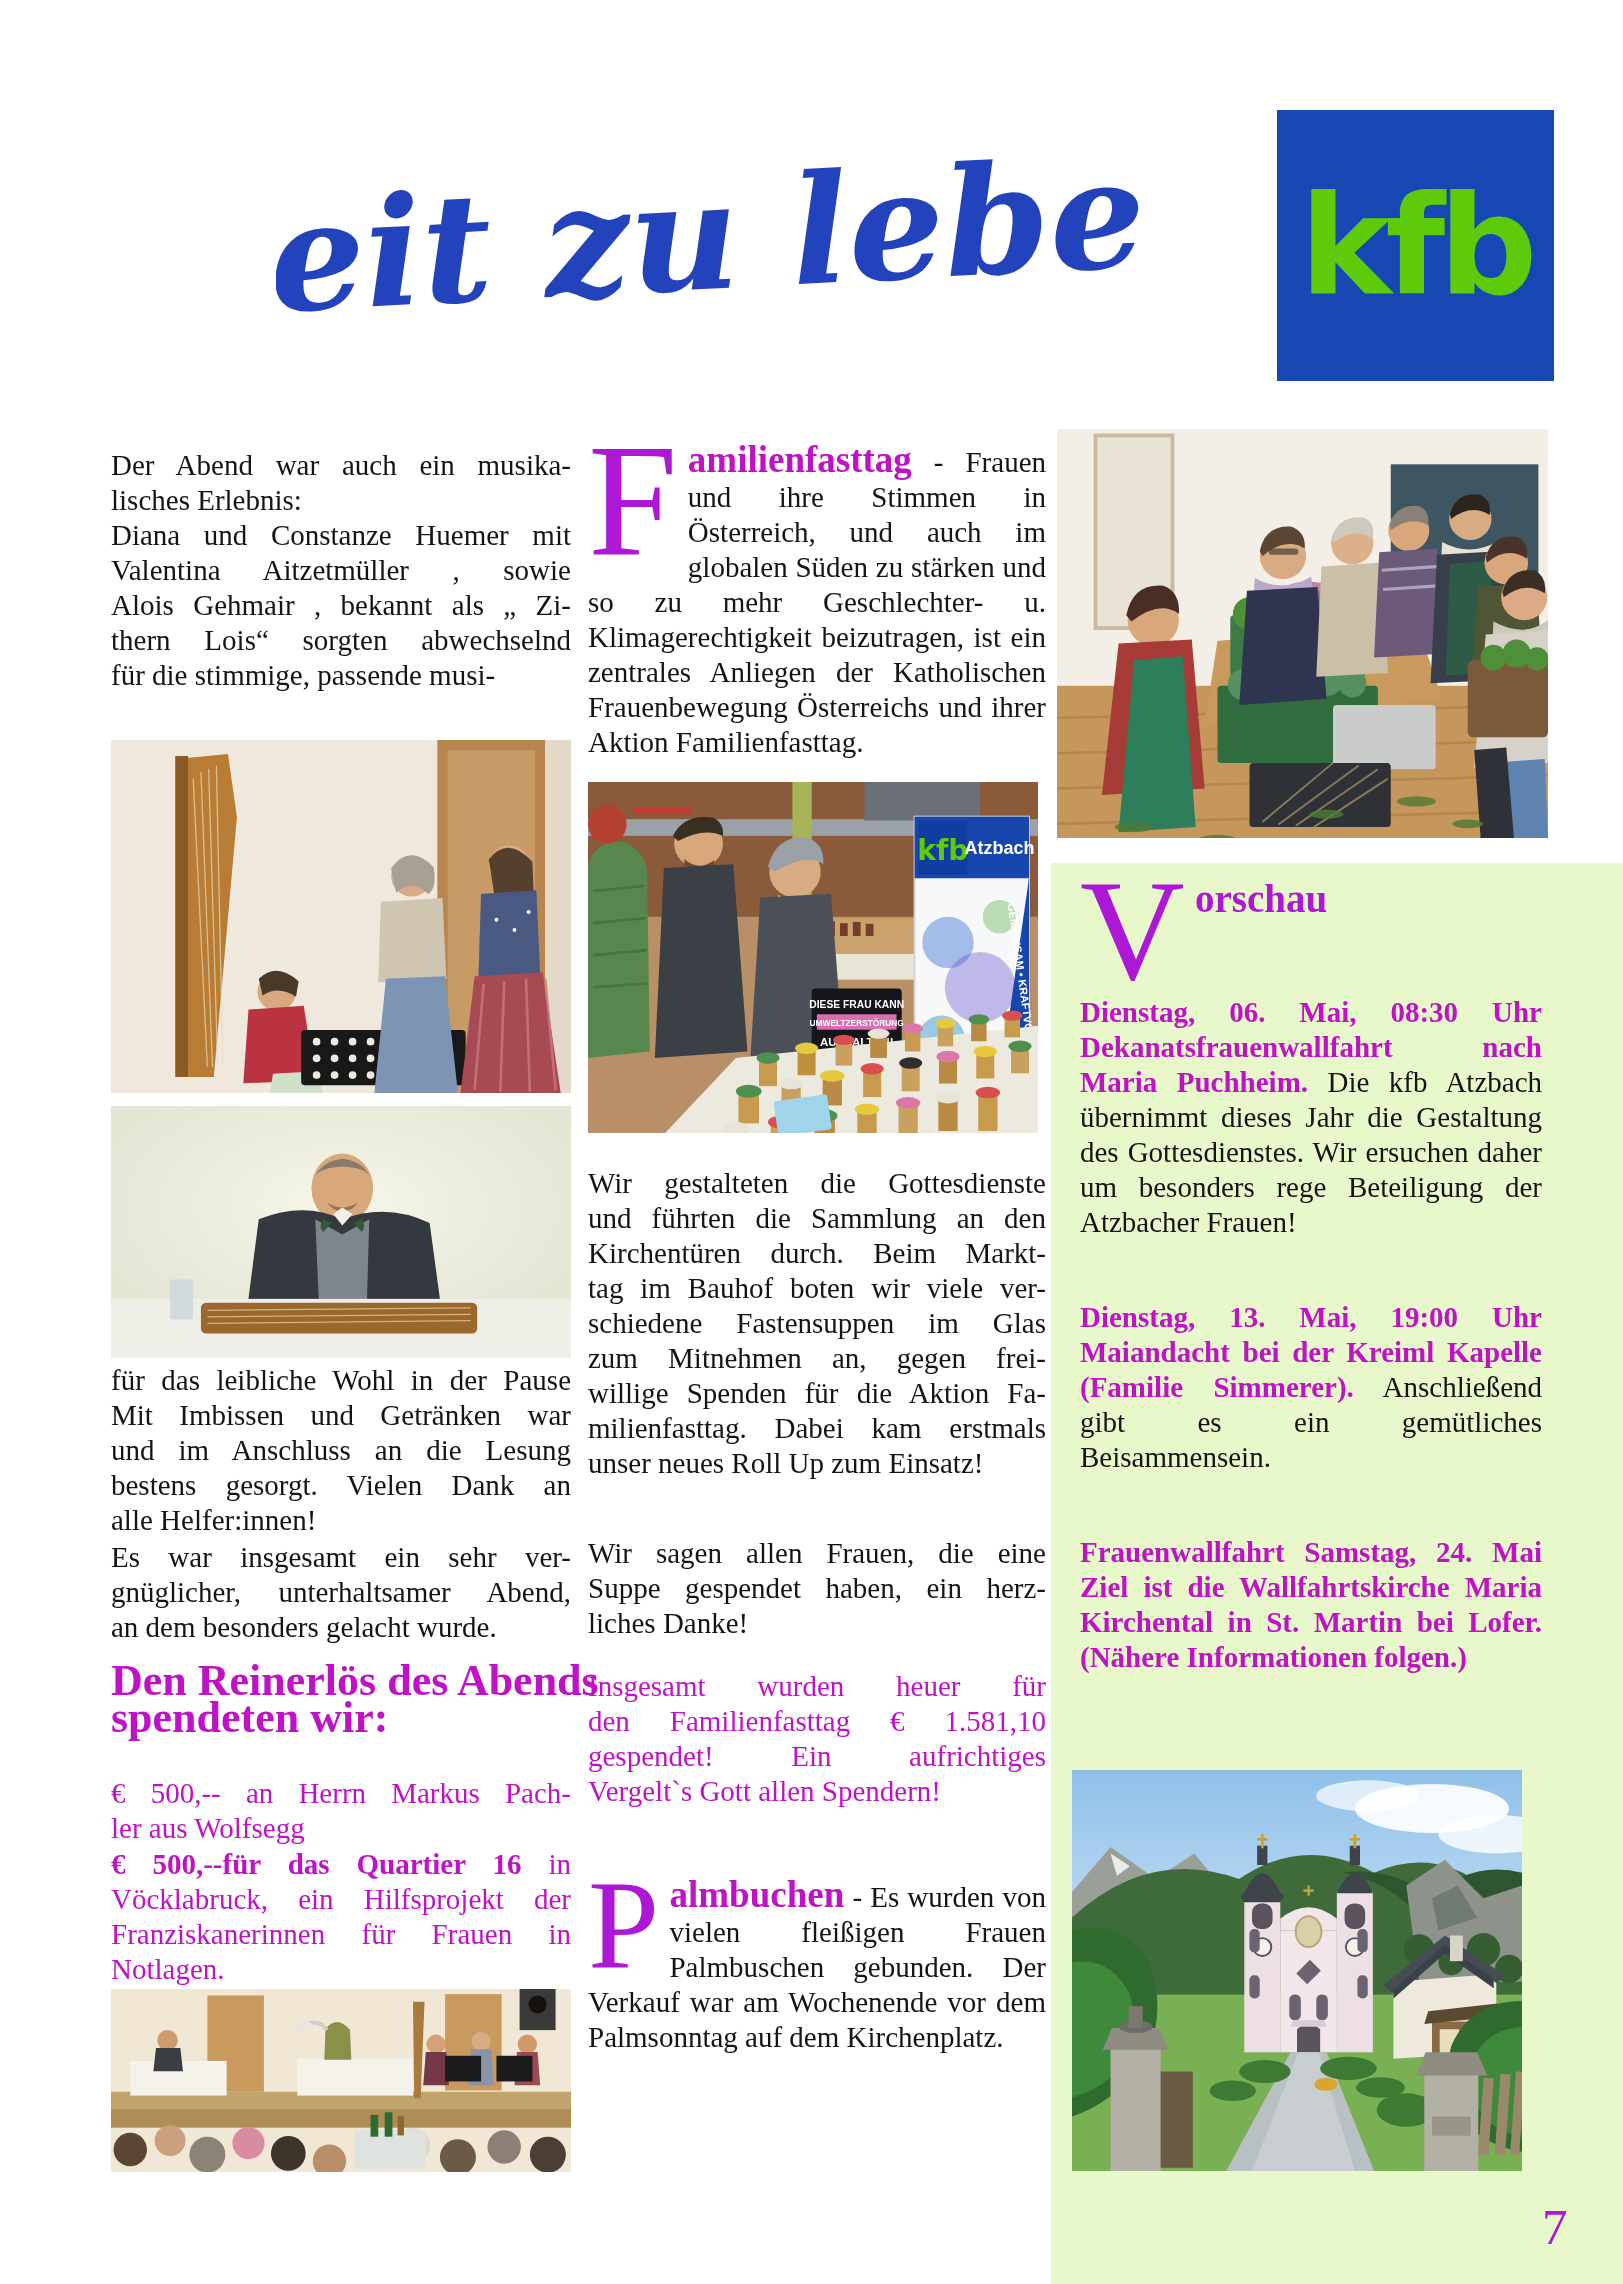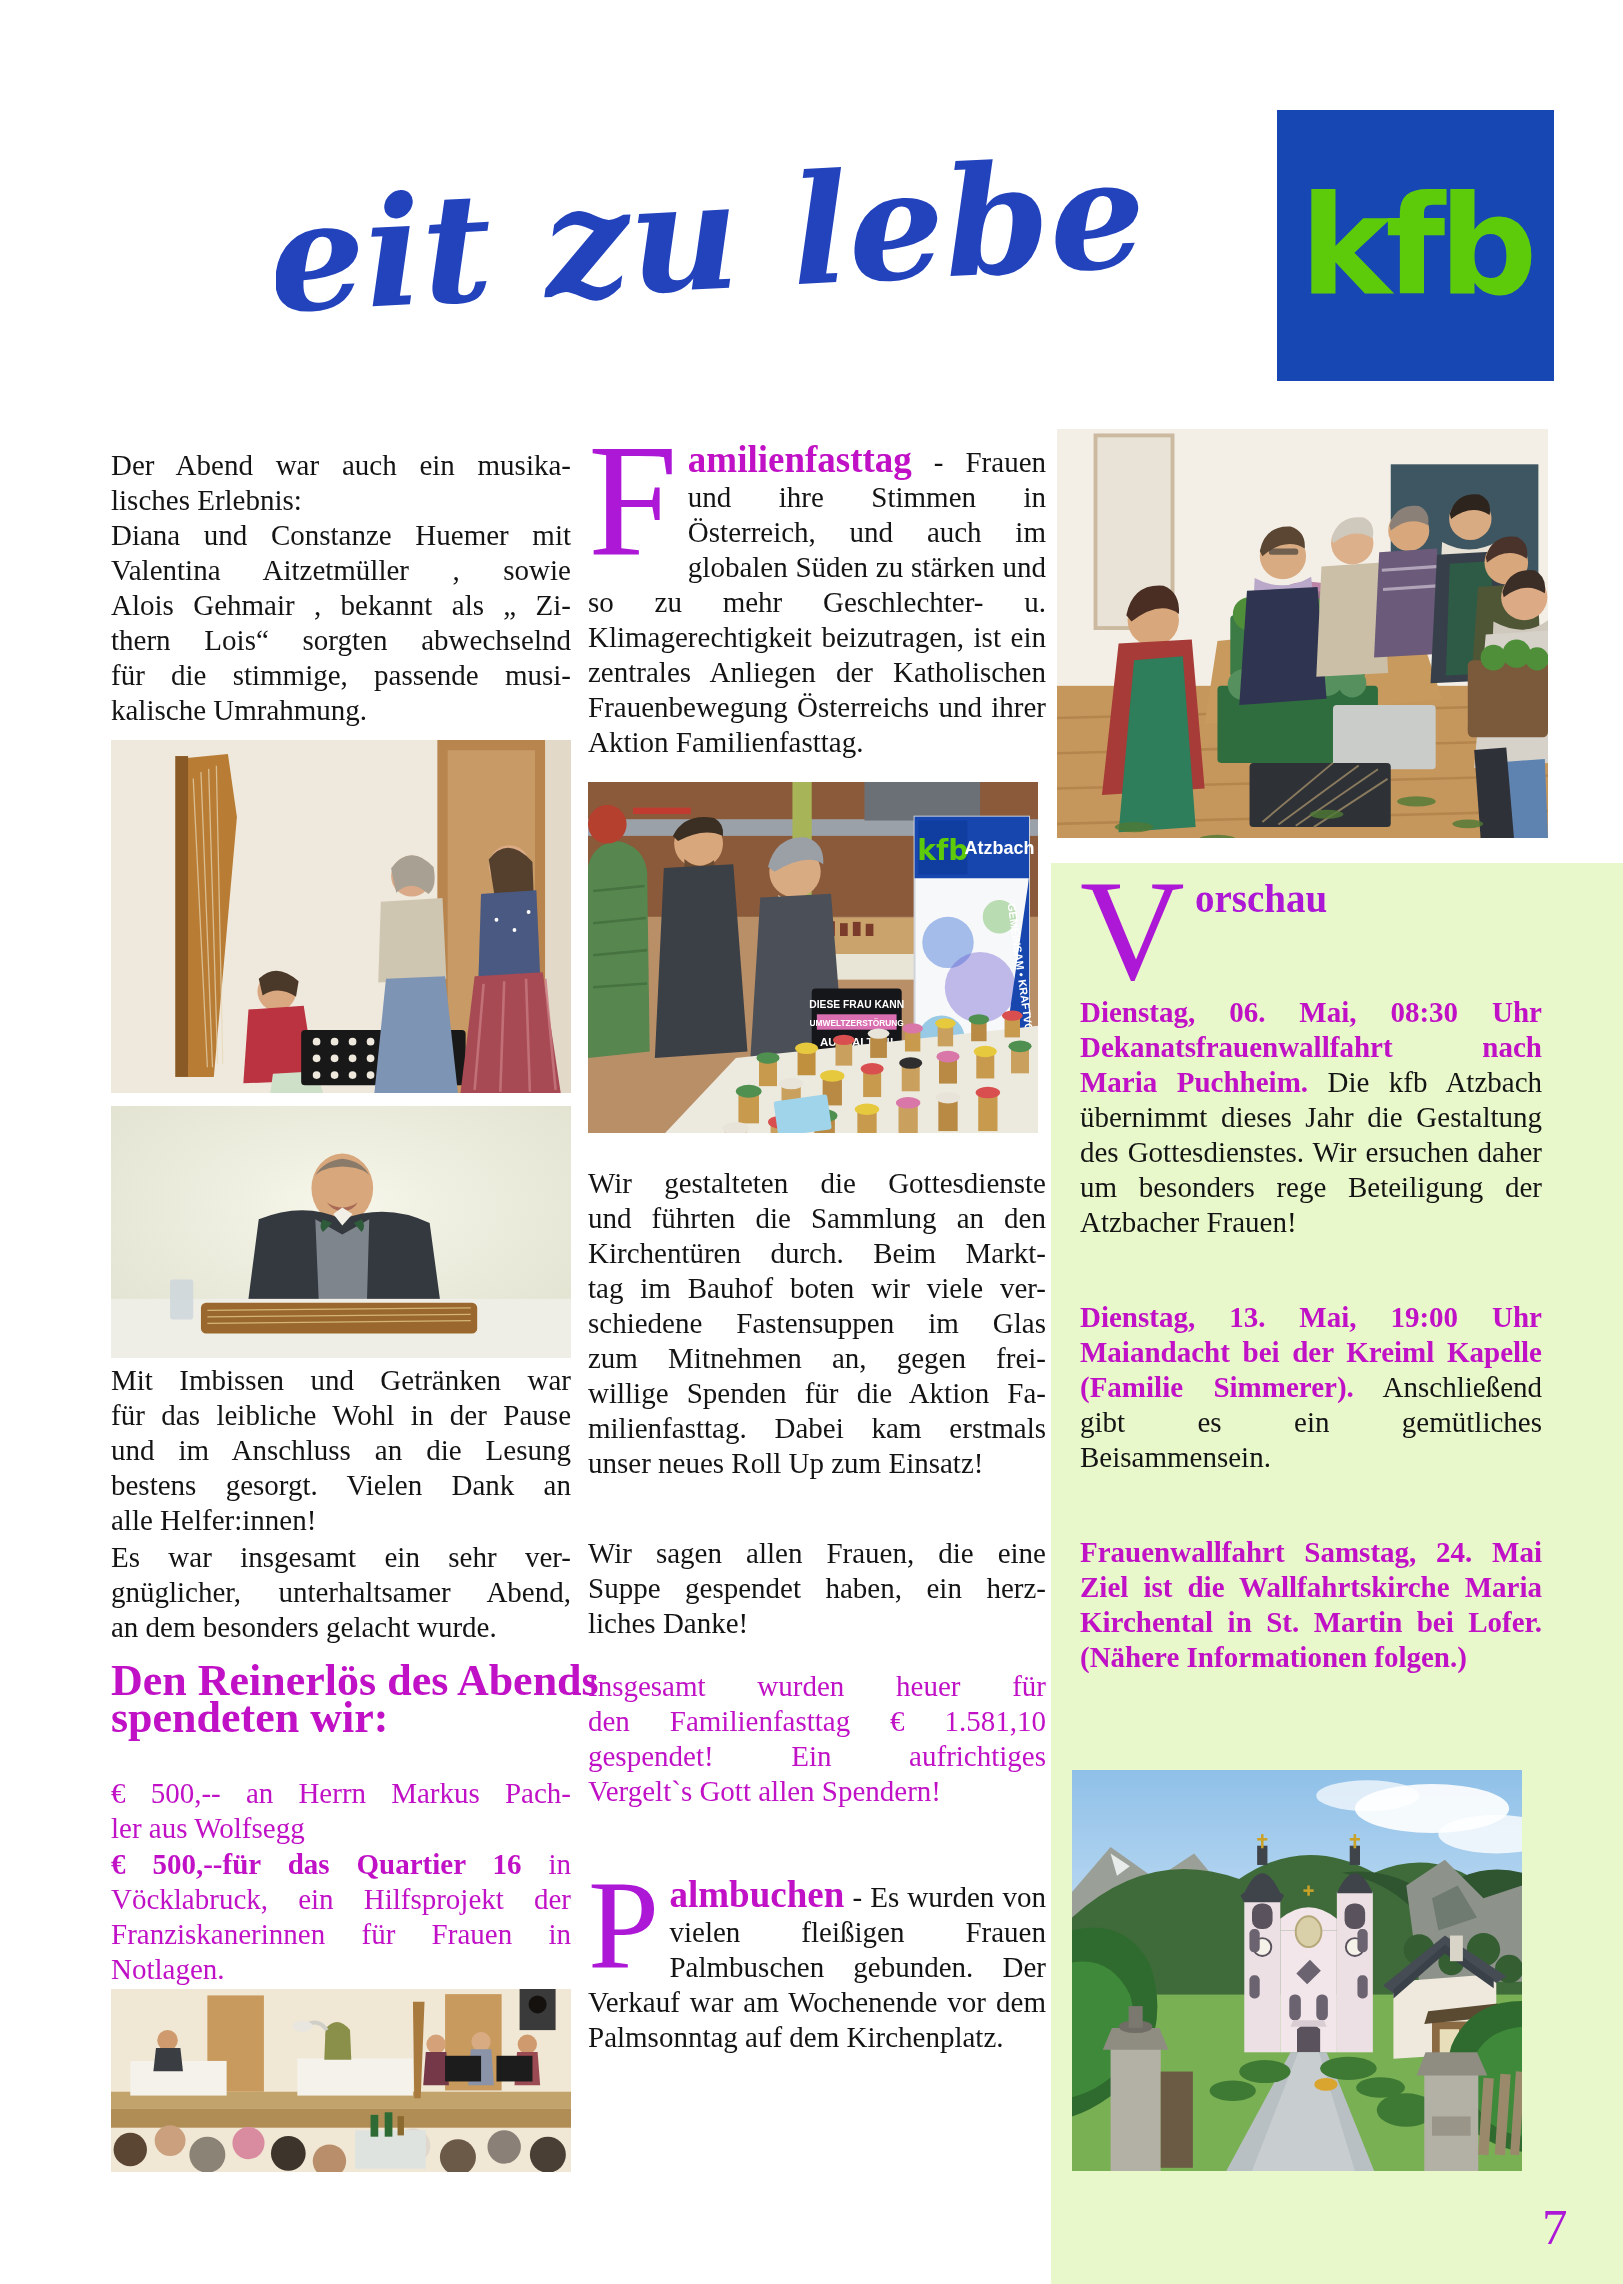--- a/index.html
+++ b/index.html
@@ -50,21 +50,20 @@
   <div class="abs body-txt lines" style="left:111px;top:448px;width:460px">
       <div>Der Abend war auch ein musika-</div>
       <div>lisches Erlebnis:</div>
     </div>
   <div class="abs body-txt lines" style="left:111px;top:518px;width:460px">
       <div>Diana und Constanze Huemer mit</div>
       <div>Valentina Aitzetmüller , sowie</div>
       <div>Alois Gehmair , bekannt als „ Zi-</div>
       <div>thern Lois“  sorgten abwechselnd</div>
       <div>für die stimmige, passende  musi-</div>
-      <div>kalische Umrahmung.</div>
     </div>
 
   <div class="photo" style="left:111px;top:740px;width:460px;height:353px">
     <svg viewBox="0 0 716 550" preserveAspectRatio="none">
       <rect width="716" height="550" fill="#efe8dc"></rect>
       <rect x="508" y="0" width="168" height="550" fill="#b9854e"></rect>
       <rect x="524" y="16" width="136" height="534" fill="#c79a66"></rect>
       <rect x="676" y="0" width="40" height="550" fill="#e3d9c9"></rect>
 
       <path d="M118,28 L182,22 L196,120 L160,525 L120,525 Z" fill="#b87c34"></path>
@@ -154,22 +153,22 @@
       <g stroke="#e3c98a" stroke-width="2" opacity=".8">
         <line x1="150" y1="318" x2="560" y2="314"></line>
           <line x1="150" y1="328" x2="560" y2="324"></line>
           <line x1="150" y1="338" x2="560" y2="334"></line>
       </g>
       <rect x="92" y="270" width="36" height="62" rx="4" fill="#ccd6da" opacity=".85"></rect>
     </svg>
   </div>
 
   <div class="abs body-txt lines" style="left:111px;top:1363px;width:460px">
+      <div>für das leibliche Wohl in der Pause</div>
       <div>Mit Imbissen und Getränken war</div>
-      <div>für das leibliche Wohl in der Pause</div>
       <div>und im Anschluss an die Lesung</div>
       <div>bestens gesorgt.  Vielen Dank an</div>
       <div>alle Helfer:innen!</div>
     </div>
   <div class="abs body-txt lines" style="left:111px;top:1540px;width:460px">
       <div>Es war insgesamt ein sehr ver-</div>
       <div>gnüglicher, unterhaltsamer Abend,</div>
       <div>an dem besonders gelacht wurde.</div>
     </div>
 

